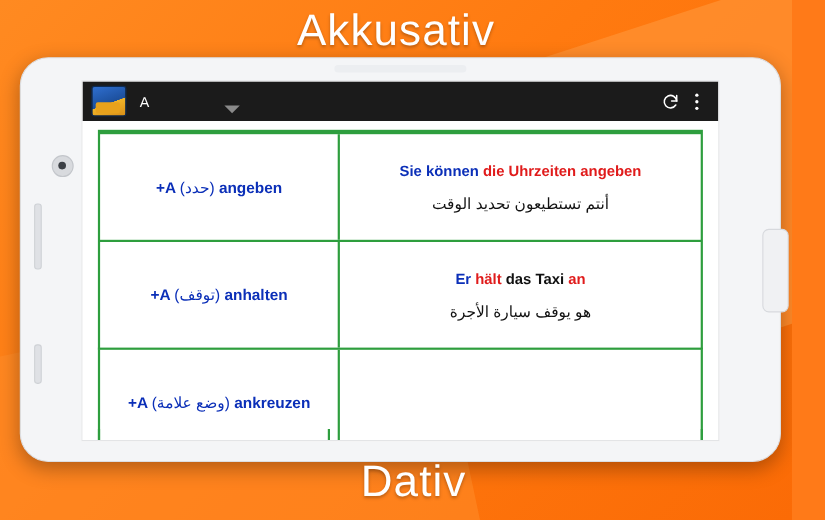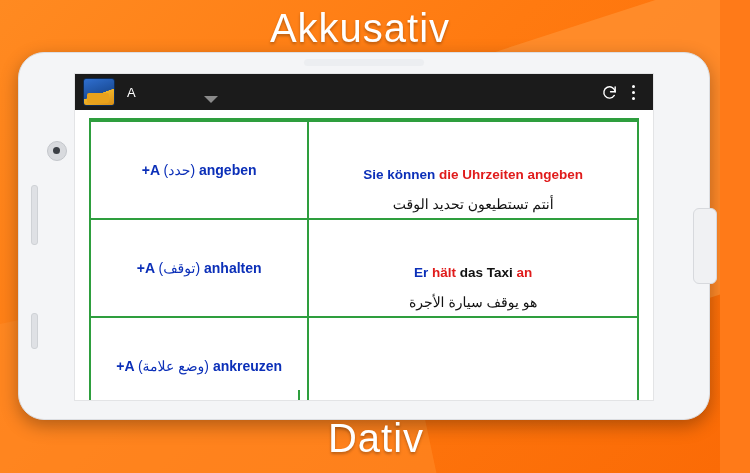--- a/index.html
+++ b/index.html
@@ -237,21 +237,21 @@
     align-items: center;
     justify-content: center;
     padding: 4px 8px;
     box-sizing: border-box;
   }
   .cell-right {
     width: 60%;
     display: flex;
     flex-direction: column;
     align-items: center;
-    justify-content: flex-end;
+    justify-content: center;
     gap: 14px;
     padding: 6px 10px;
     box-sizing: border-box;
   }
   .verb-line {
     font-size: 14px;
     color: #0b2fb8;
     font-weight: bold;
     direction: rtl;
     unicode-bidi: plaintext;

